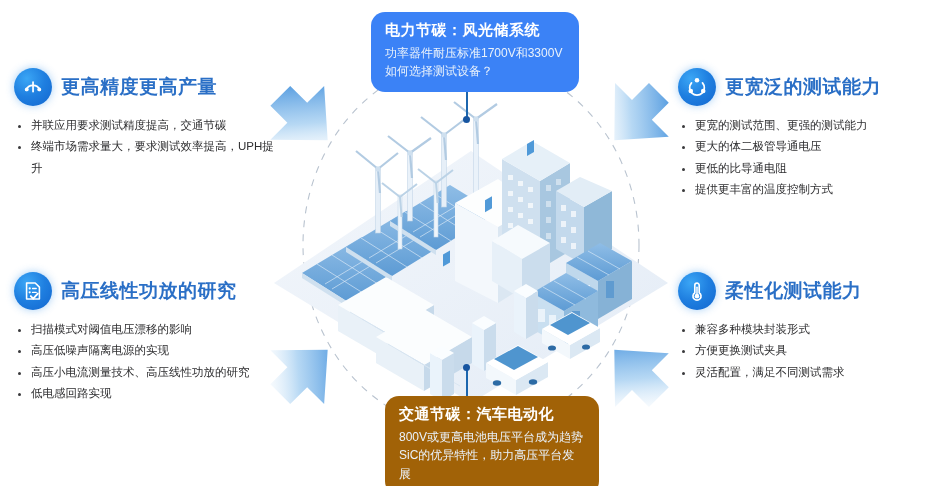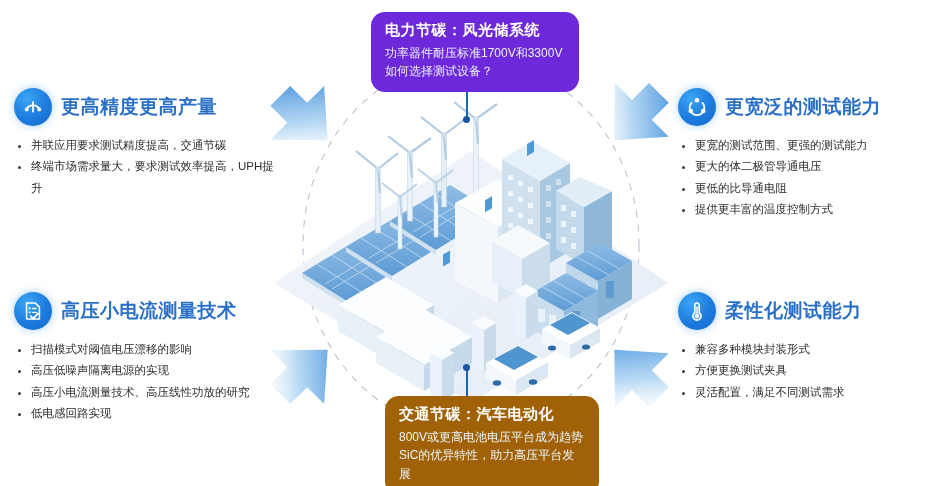--- a/index.html
+++ b/index.html
@@ -7,30 +7,30 @@
     width:942px;height:486px;
     background:#ffffff;
     font-family:"Liberation Sans","DejaVu Sans",sans-serif;
     overflow:hidden;
     position:relative;
   }
   .stage{position:absolute;inset:0;}
 
   
   .callout{position:absolute;border-radius:14px;padding:9px 14px 11px 14px;color:#fff;z-index:30;}
-  .callout-top{left:371px;top:12px;width:180px;background:#6d28d9;}
+  .callout-top{left:371px;top:12px;width:180px;background:#3b82f6;}
   .callout-bottom{left:385px;top:396px;width:186px;background:#a16207;}
   .callout-title{font-size:15px;font-weight:bold;letter-spacing:.5px;line-height:1.25;white-space:nowrap;}
   .callout-sub{font-size:12px;line-height:1.55;margin-top:4px;color:#eaf2fb;}
   .connector{position:absolute;z-index:25;}
   .conn-line{position:absolute;width:1.5px;background:#1c66ae;}
   .conn-dot{position:absolute;width:7px;height:7px;border-radius:50%;background:#1755a0;}
 
   
-  .feature{position:absolute;z-index:20;margin-top:20px;}
+  .feature{position:absolute;z-index:20;}
   .f-tl{left:14px;top:68px;width:262px;}
   .f-tr{left:678px;top:68px;width:256px;}
   .f-bl{left:14px;top:272px;width:282px;}
   .f-br{left:678px;top:272px;width:256px;}
   .f-head{display:flex;align-items:center;gap:9px;margin-bottom:9px;}
   .f-icon{width:38px;height:38px;border-radius:50%;
     background:radial-gradient(circle at 34% 28%,#3ba6f5 0%,#1f7fe0 48%,#1266cf 100%);
     box-shadow:0 0 9px rgba(60,150,235,.45);
     display:flex;align-items:center;justify-content:center;flex:0 0 auto;}
   .f-icon svg{display:block;}
@@ -392,21 +392,21 @@
       <div class="f-icon">
         <svg width="22" height="22" viewBox="0 0 24 24">
           <path d="M5 3.2h9.4L19 7.8v13H5z" fill="none" stroke="#fff" stroke-width="1.7" stroke-linejoin="round"></path>
           <circle cx="8.4" cy="9.2" r="1.2" fill="#fff"></circle>
           <circle cx="8.4" cy="13.4" r="1.2" fill="#fff"></circle>
           <rect x="10.8" y="8.5" width="5.4" height="1.5" rx=".7" fill="#fff"></rect>
           <rect x="10.8" y="12.7" width="5.4" height="1.5" rx=".7" fill="#fff"></rect>
           <path d="M9.6 17.6l2.6 2.8 5-5.6" fill="none" stroke="#fff" stroke-width="2.1" stroke-linecap="round" stroke-linejoin="round"></path>
         </svg>
       </div>
-      <div class="f-title">高压小电流测量技术</div>
+      <div class="f-title">高压线性功放的研究</div>
     </div>
     <ul class="f-list">
       <li>扫描模式对阈值电压漂移的影响</li>
       <li>高压低噪声隔离电源的实现</li>
       <li>高压小电流测量技术、高压线性功放的研究</li>
       <li>低电感回路实现</li>
     </ul>
   </div>
 
   <div class="feature f-br">

